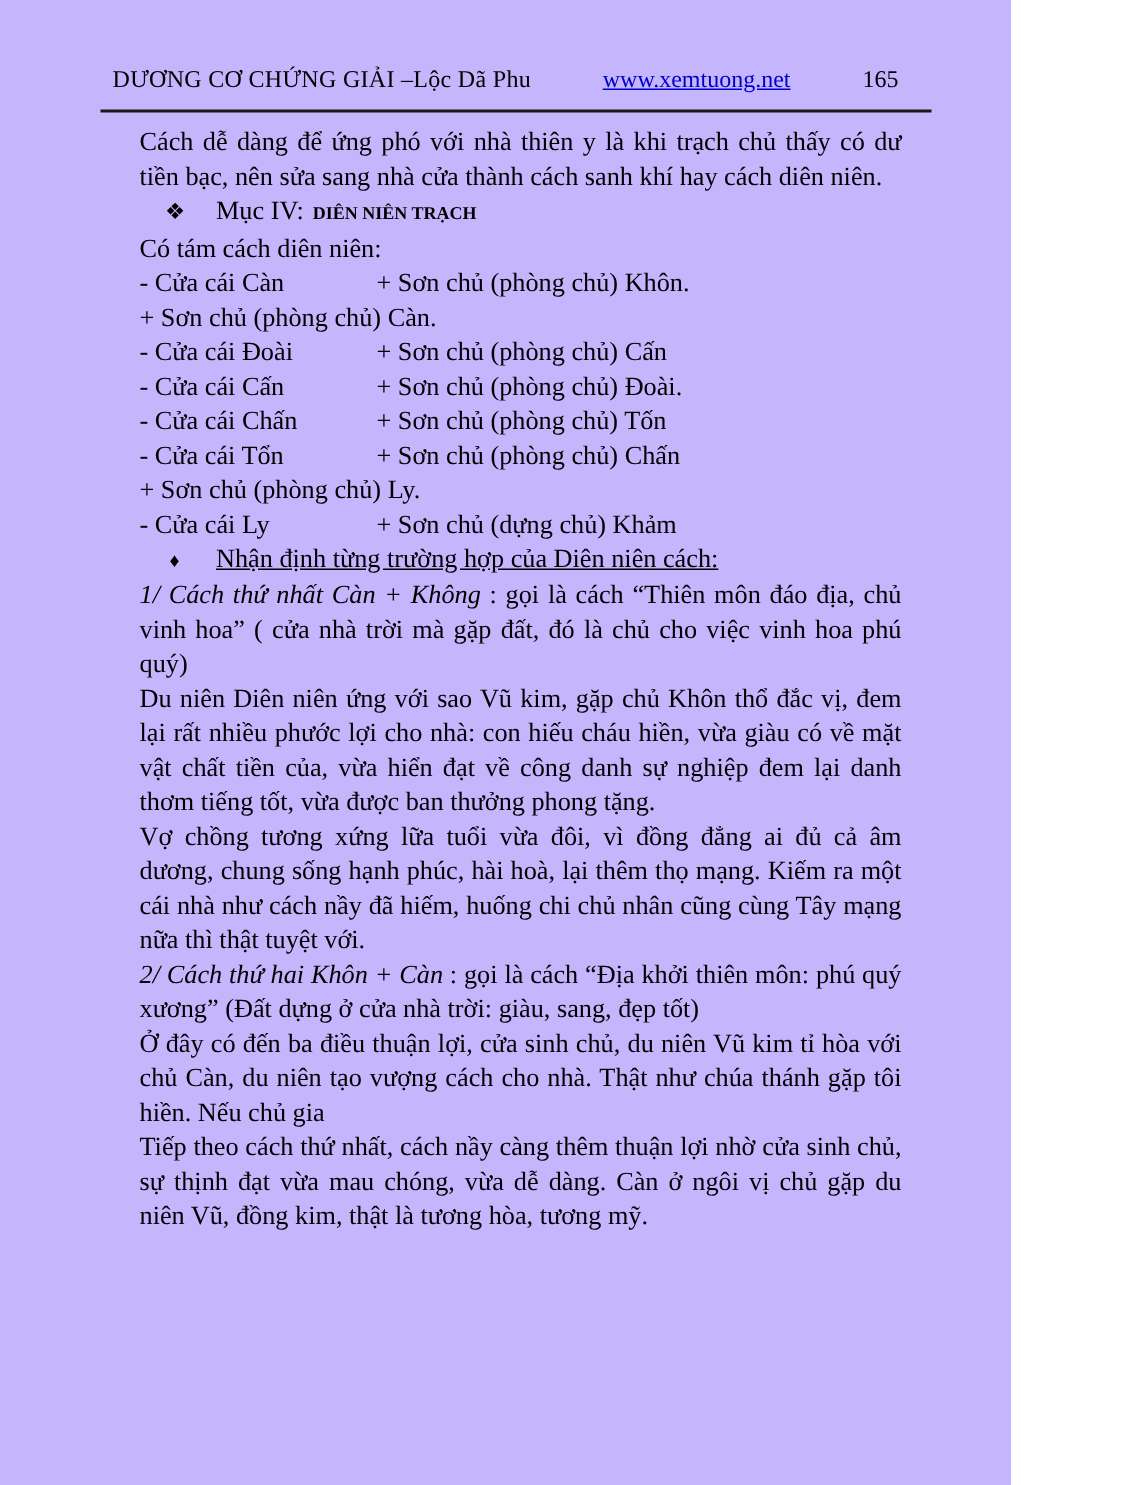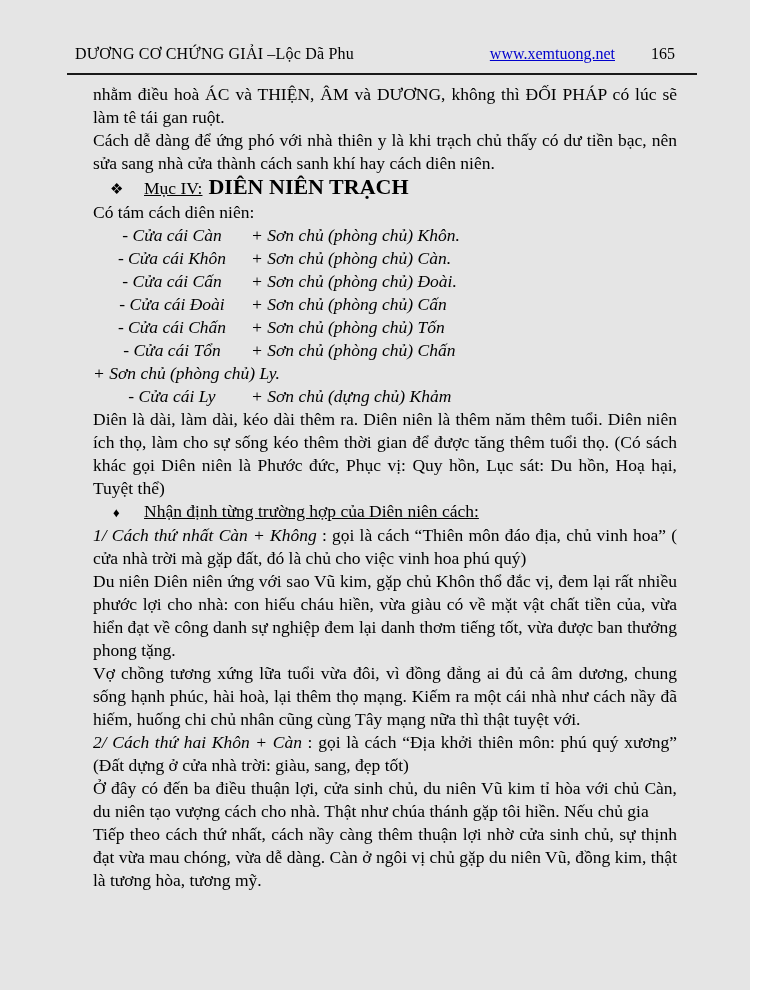--- a/index.html
+++ b/index.html
@@ -1,63 +1,63 @@
 <!DOCTYPE html>
 <html><head>
 <meta charset="utf-8">
 <style>
   html, body { margin: 0; padding: 0; background: #ffffff; }
   .page {
     position: relative;
-    width: 750px;
+    width: 674px;
     height: 990px;
-    background: #e5e5e5;
+    background: #c4b5fd;
     box-sizing: border-box;
     font-family: "Liberation Serif", serif;
     color: #000000;
     overflow: hidden;
   }
   .header {
     display: flex;
     align-items: baseline;
     padding: 45px 75px 0 75px;
     font-size: 16px;
     white-space: nowrap;
   }
   .header-title { letter-spacing: 0.2px; }
   .header-link {
     margin-left: auto;
     color: #0000cc;
     text-decoration: underline;
     cursor: pointer;
   }
-  .header-page { margin-left: 36px; }
+  .header-page { margin-left: 48px; }
   .header-rule {
     margin: 10px 53px 0 67px;
     border: none;
     border-top: 2px solid #1a1a1a;
     height: 0;
   }
   .content {
     padding: 8px 73px 0 93px;
     font-size: 17.5px;
     line-height: 23px;
     text-align: justify;
   }
   .content p { margin: 0; }
   .section-heading {
     display: flex;
     align-items: baseline;
     padding-left: 17px;
     text-align: left;
   }
   .section-bullet { font-size: 15px; width: 34px; flex: none; }
-  .section-label { text-decoration: underline; margin-right: 6px; }
-  .section-title { font-weight: bold; font-size: 22px; }
-  .pair-row { display: flex; text-align: center; font-style: italic; }
+  .section-label { margin-right: 6px; }
+  .section-title { font-weight: bold; font-size: 12px; }
+  .pair-row { display: flex; text-align: left; }
   .pair-door { width: 158px; flex: none; }
   .subsection-heading {
     display: flex;
     align-items: baseline;
     padding-left: 20px;
     text-align: left;
   }
   .subsection-bullet { font-size: 13px; width: 31px; flex: none; }
   .subsection-text { text-decoration: underline; }
   .case-lead { font-style: italic; }
@@ -70,64 +70,61 @@
   <div class="header">
     <span class="header-title">DƯƠNG CƠ CHỨNG GIẢI –Lộc Dã Phu</span>
     <span class="header-link">www.xemtuong.net</span>
     <span class="header-page">165</span>
   </div>
 
   <hr class="header-rule">
 
   <div class="content">
 
-    <p>nhằm điều hoà ÁC và THIỆN, ÂM và DƯƠNG, không thì ĐỐI PHÁP có lúc sẽ làm tê tái gan ruột.</p>
     <p>Cách dễ dàng để ứng phó với nhà thiên y là khi trạch chủ thấy có dư tiền bạc, nên sửa sang nhà cửa thành cách sanh khí hay cách diên niên.</p>
 
     <div class="section-heading">
       <span class="section-bullet">❖</span>
       <span class="section-label">Mục IV:</span>
       <span class="section-title">DIÊN NIÊN TRẠCH</span>
     </div>
 
     <p>Có tám cách diên niên:</p>
 
     <div class="pair-row">
       <span class="pair-door">- Cửa cái Càn</span>
       <span class="pair-main">+ Sơn chủ (phòng chủ) Khôn.</span>
     </div>
     <div class="pair-row">
-      <span class="pair-door">- Cửa cái Khôn</span>
       <span class="pair-main">+ Sơn chủ (phòng chủ) Càn.</span>
+    </div>
+    <div class="pair-row">
+      <span class="pair-door">- Cửa cái Đoài</span>
+      <span class="pair-main">+ Sơn chủ (phòng chủ) Cấn</span>
     </div>
     <div class="pair-row">
       <span class="pair-door">- Cửa cái Cấn</span>
       <span class="pair-main">+ Sơn chủ (phòng chủ) Đoài.</span>
-    </div>
-    <div class="pair-row">
-      <span class="pair-door">- Cửa cái Đoài</span>
-      <span class="pair-main">+ Sơn chủ (phòng chủ) Cấn</span>
     </div>
     <div class="pair-row">
       <span class="pair-door">- Cửa cái Chấn</span>
       <span class="pair-main">+ Sơn chủ (phòng chủ) Tốn</span>
     </div>
     <div class="pair-row">
       <span class="pair-door">- Cửa cái Tổn</span>
       <span class="pair-main">+ Sơn chủ (phòng chủ) Chấn</span>
     </div>
     <div class="pair-row">
       <span class="pair-main">+ Sơn chủ (phòng chủ) Ly.</span>
     </div>
     <div class="pair-row">
       <span class="pair-door">- Cửa cái Ly</span>
       <span class="pair-main">+ Sơn chủ (dựng chủ) Khảm</span>
     </div>
 
-    <p>Diên là dài, làm dài, kéo dài thêm ra. Diên niên là thêm năm thêm tuổi. Diên niên ích thọ, làm cho sự sống kéo thêm thời gian để được tăng thêm tuổi thọ. (Có sách khác gọi Diên niên là Phước đức, Phục vị: Quy hồn, Lục sát: Du hồn, Hoạ hại, Tuyệt thể)</p>
 
     <div class="subsection-heading">
       <span class="subsection-bullet">♦</span>
       <span class="subsection-text">Nhận định từng trường hợp của Diên niên cách:</span>
     </div>
 
     <p><span class="case-lead">1/ Cách thứ nhất Càn + Không</span><span> : gọi là cách “Thiên môn đáo địa, chủ vinh hoa” ( cửa nhà trời mà gặp đất, đó là chủ cho việc vinh hoa phú quý)</span></p>
 
     <p>Du niên Diên niên ứng với  sao Vũ kim, gặp chủ Khôn thổ đắc vị, đem lại rất nhiều phước lợi cho nhà: con hiếu cháu hiền, vừa giàu có về mặt vật chất tiền của, vừa hiển đạt về công danh sự nghiệp đem lại danh thơm tiếng tốt, vừa được ban thưởng phong tặng.</p>
     <p>Vợ chồng tương xứng lữa tuổi vừa đôi, vì đồng đẳng ai đủ cả âm dương, chung sống hạnh phúc, hài hoà, lại thêm thọ mạng. Kiếm ra một cái nhà như cách nầy đã hiếm, huống chi chủ nhân cũng cùng Tây mạng nữa thì thật tuyệt với.</p>

